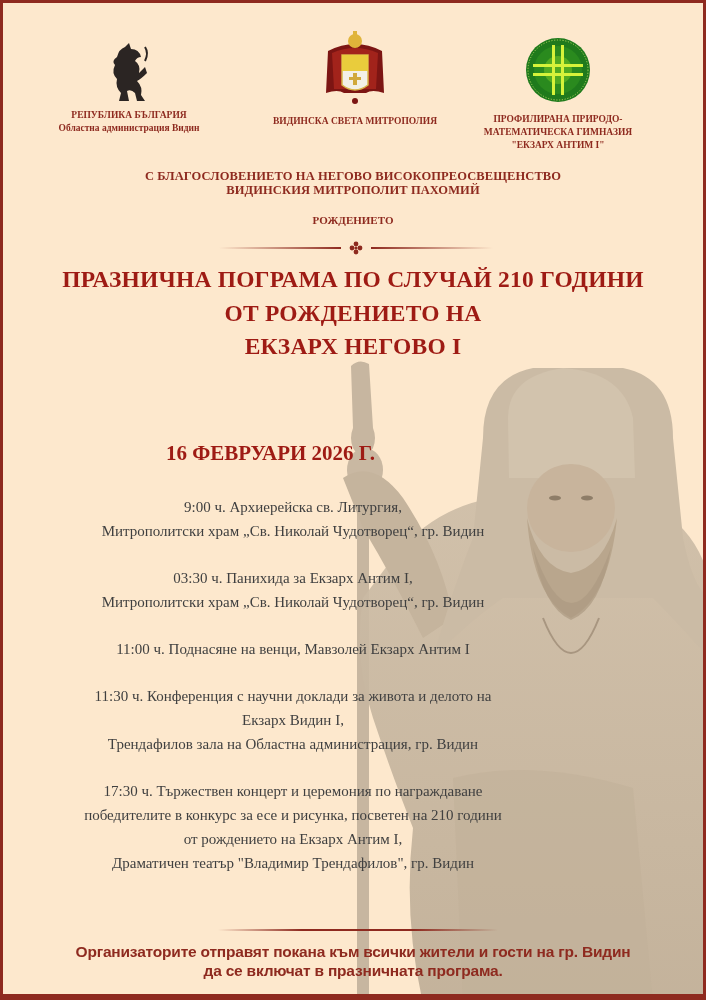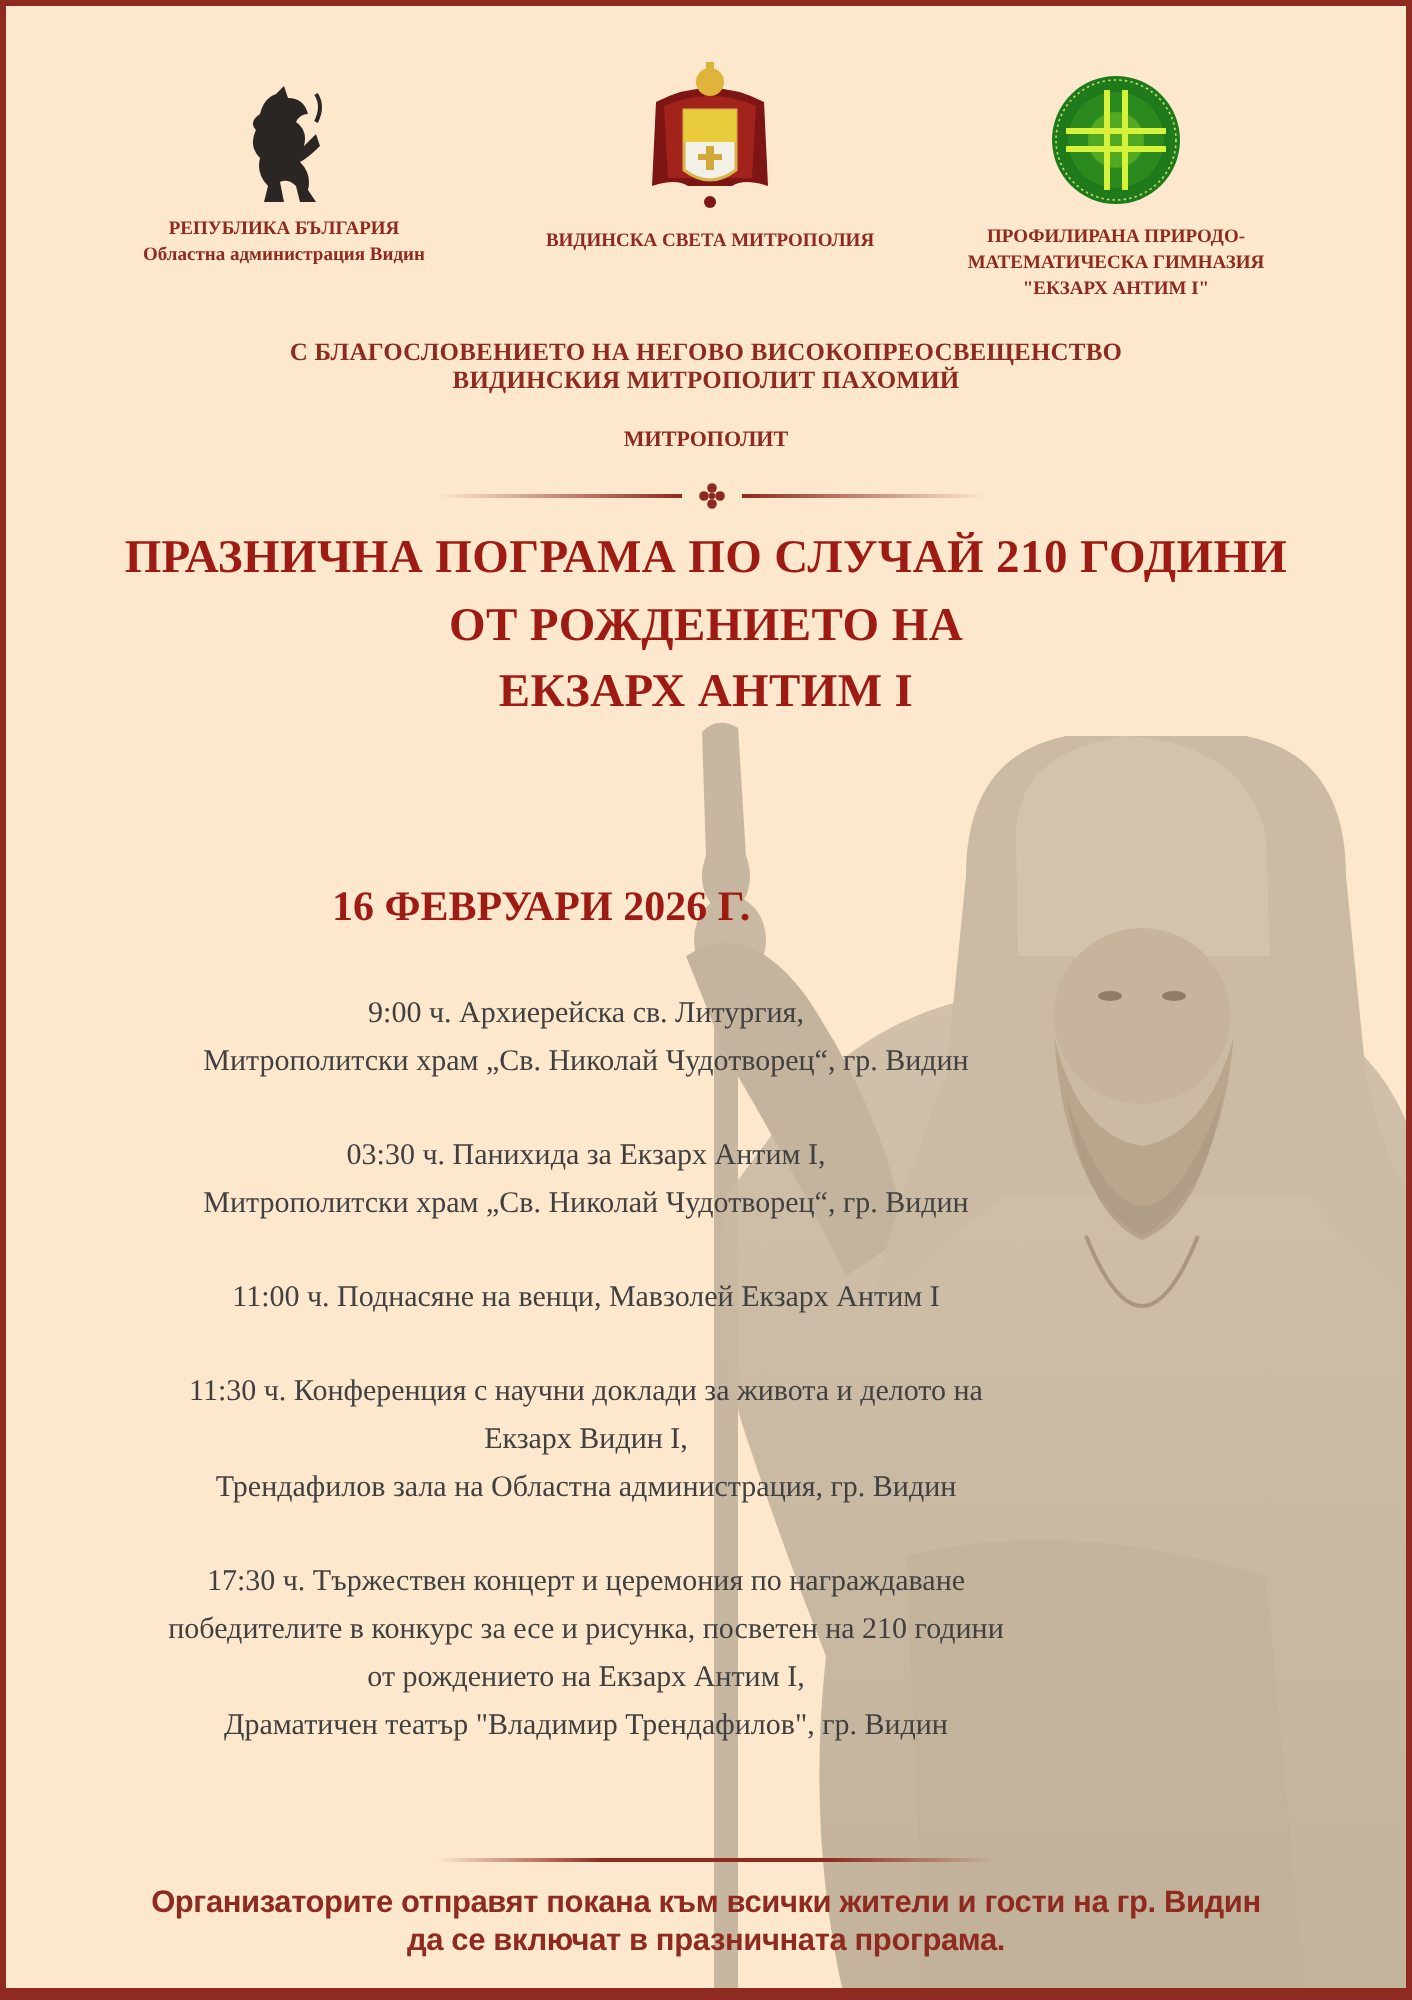--- a/index.html
+++ b/index.html
@@ -64,21 +64,21 @@
 
     <ellipse cx="222" cy="140" rx="6" ry="2.5" fill="#8e7d68"></ellipse>
     <ellipse cx="254" cy="140" rx="6" ry="2.5" fill="#8e7d68"></ellipse>
 
     <path d="M210 260 Q238 330 266 260" fill="none" stroke="#a89680" stroke-width="2"></path>
 
     <path d="M120 420 Q200 400 300 430 L320 645 L130 645 Z" fill="#c2b19a" opacity="0.6"></path>
   </svg>
 
   <div class="logos">
-    <div class="logo-block" style="left:55px;width:168px;top:12px;">
+    <div class="logo-block" style="left:42px;width:168px;top:12px;">
       <svg class="logo-img" width="44" height="60" viewBox="0 0 44 60">
         <path d="M18 4 L22 0 L24 6 Q32 6 34 14 Q30 14 28 18 Q34 22 32 30 L38 24 L40 30 Q34 36 30 38 Q36 44 34 52 L38 58 L30 58 L28 50 Q24 46 20 48 L22 58 L12 58 L14 50 Q8 44 10 36 Q4 30 8 22 Q4 18 10 14 Q12 6 18 4 Z" fill="#2b2523"></path>
         <path d="M38 4 Q42 10 38 18" fill="none" stroke="#2b2523" stroke-width="2"></path>
       </svg>
       <div>РЕПУБЛИКА БЪЛГАРИЯ</div>
       <div>Областна администрация Видин</div>
     </div>
 
     <div class="logo-block" style="left:262px;width:180px;top:0px;text-align:center;">
       <svg class="logo-img" width="66" height="80" viewBox="0 0 66 80" style="margin-bottom:4px;">
@@ -110,38 +110,38 @@
       <div>МАТЕМАТИЧЕСКА ГИМНАЗИЯ</div>
       <div>"ЕКЗАРХ АНТИМ I"</div>
     </div>
   </div>
 
   <div class="center-text blessing">
     <div>С БЛАГОСЛОВЕНИЕТО НА НЕГОВО ВИСОКОПРЕОСВЕЩЕНСТВО</div>
     <div>ВИДИНСКИЯ МИТРОПОЛИТ ПАХОМИЙ</div>
   </div>
 
-  <div class="center-text organizers">МИТРОПОЛИТ</div>
+  <div class="center-text organizers">РОЖДЕНИЕТО</div>
 
   <div class="divider" style="top:238px;">
     <div class="line" style="left:0;width:122px;"></div>
     <svg style="position:absolute;left:130px;top:0;" width="14" height="14" viewBox="0 0 14 14">
       <circle cx="7" cy="3" r="2.4" fill="#8e2a1f"></circle>
       <circle cx="7" cy="11" r="2.4" fill="#8e2a1f"></circle>
       <circle cx="3" cy="7" r="2.4" fill="#8e2a1f"></circle>
       <circle cx="11" cy="7" r="2.4" fill="#8e2a1f"></circle>
       <circle cx="7" cy="7" r="1.6" fill="#8e2a1f"></circle>
     </svg>
     <div class="line r" style="left:152px;width:122px;"></div>
   </div>
 
   <div class="center-text title">
     <div>ПРАЗНИЧНА ПОГРАМА ПО СЛУЧАЙ 210 ГОДИНИ</div>
     <div>ОТ РОЖДЕНИЕТО НА</div>
-    <div>ЕКЗАРХ АНТИМ I</div>
+    <div>ЕКЗАРХ НЕГОВО I</div>
   </div>
 
   <div class="date">16 ФЕВРУАРИ 2026 Г.</div>
 
   <div class="events">
     <div class="event">
       <span class="event-line">9:00 ч. Архиерейска св. Литургия,</span>
       <span class="event-line">Митрополитски храм „Св. Николай Чудотворец“, гр. Видин</span>
     </div>
     <div class="event">

